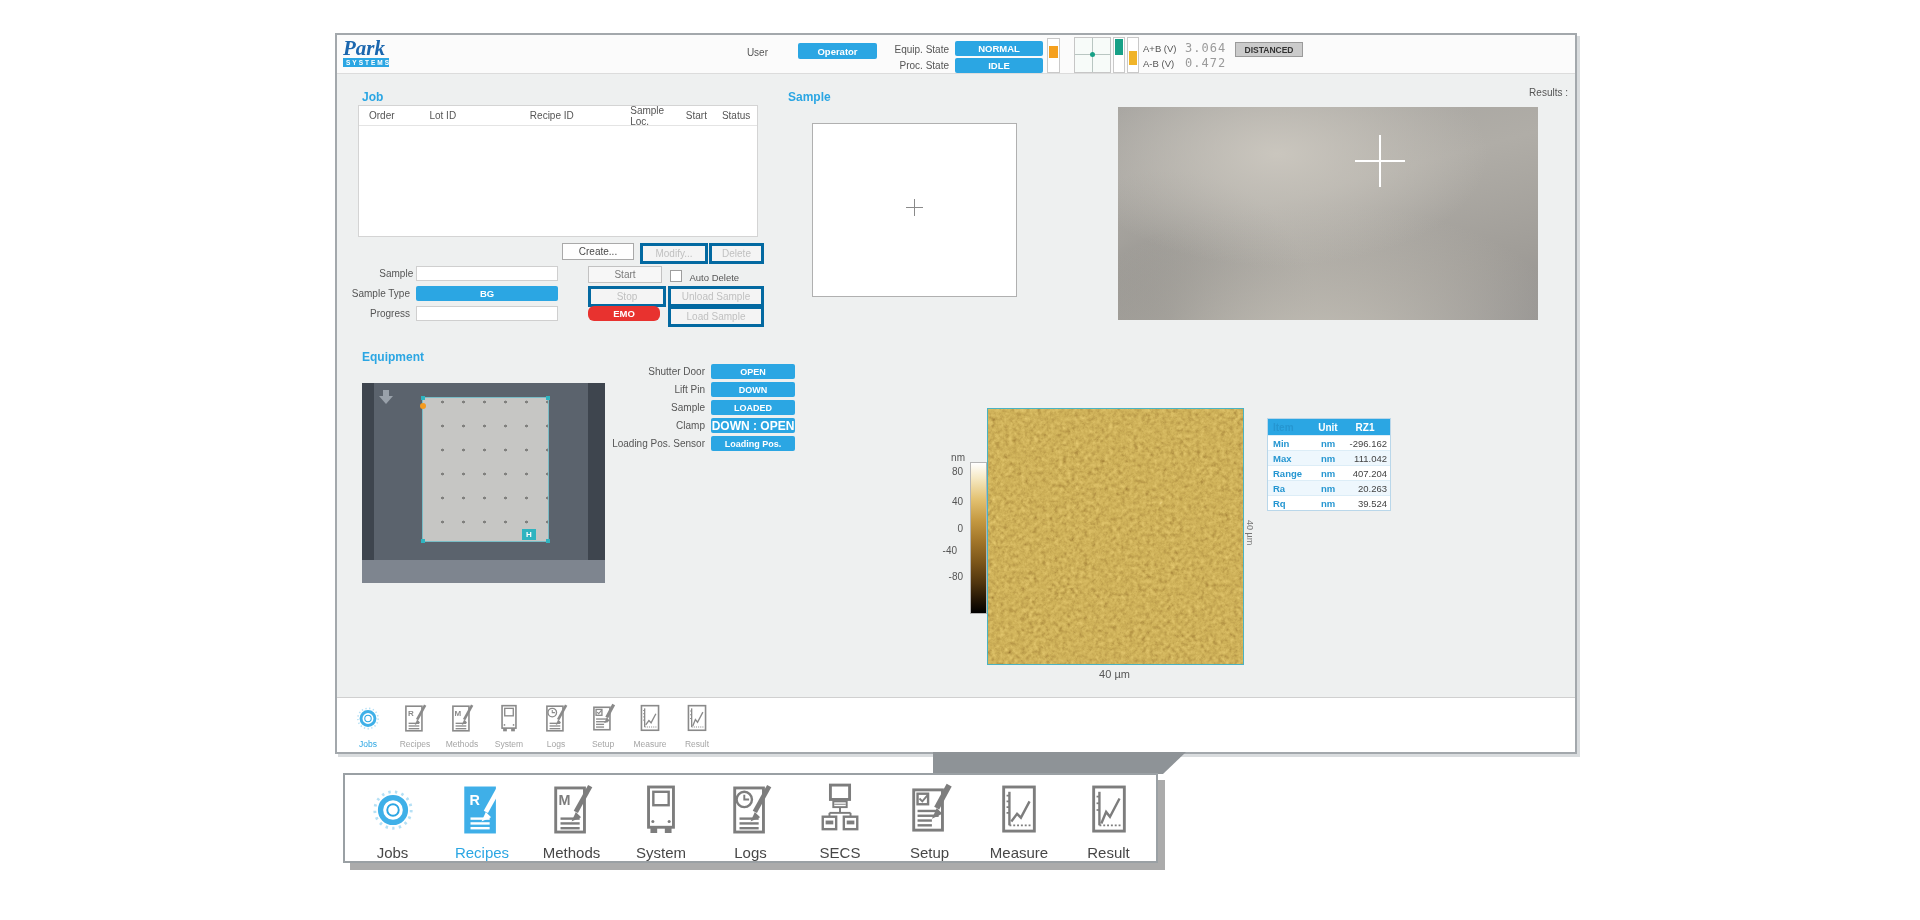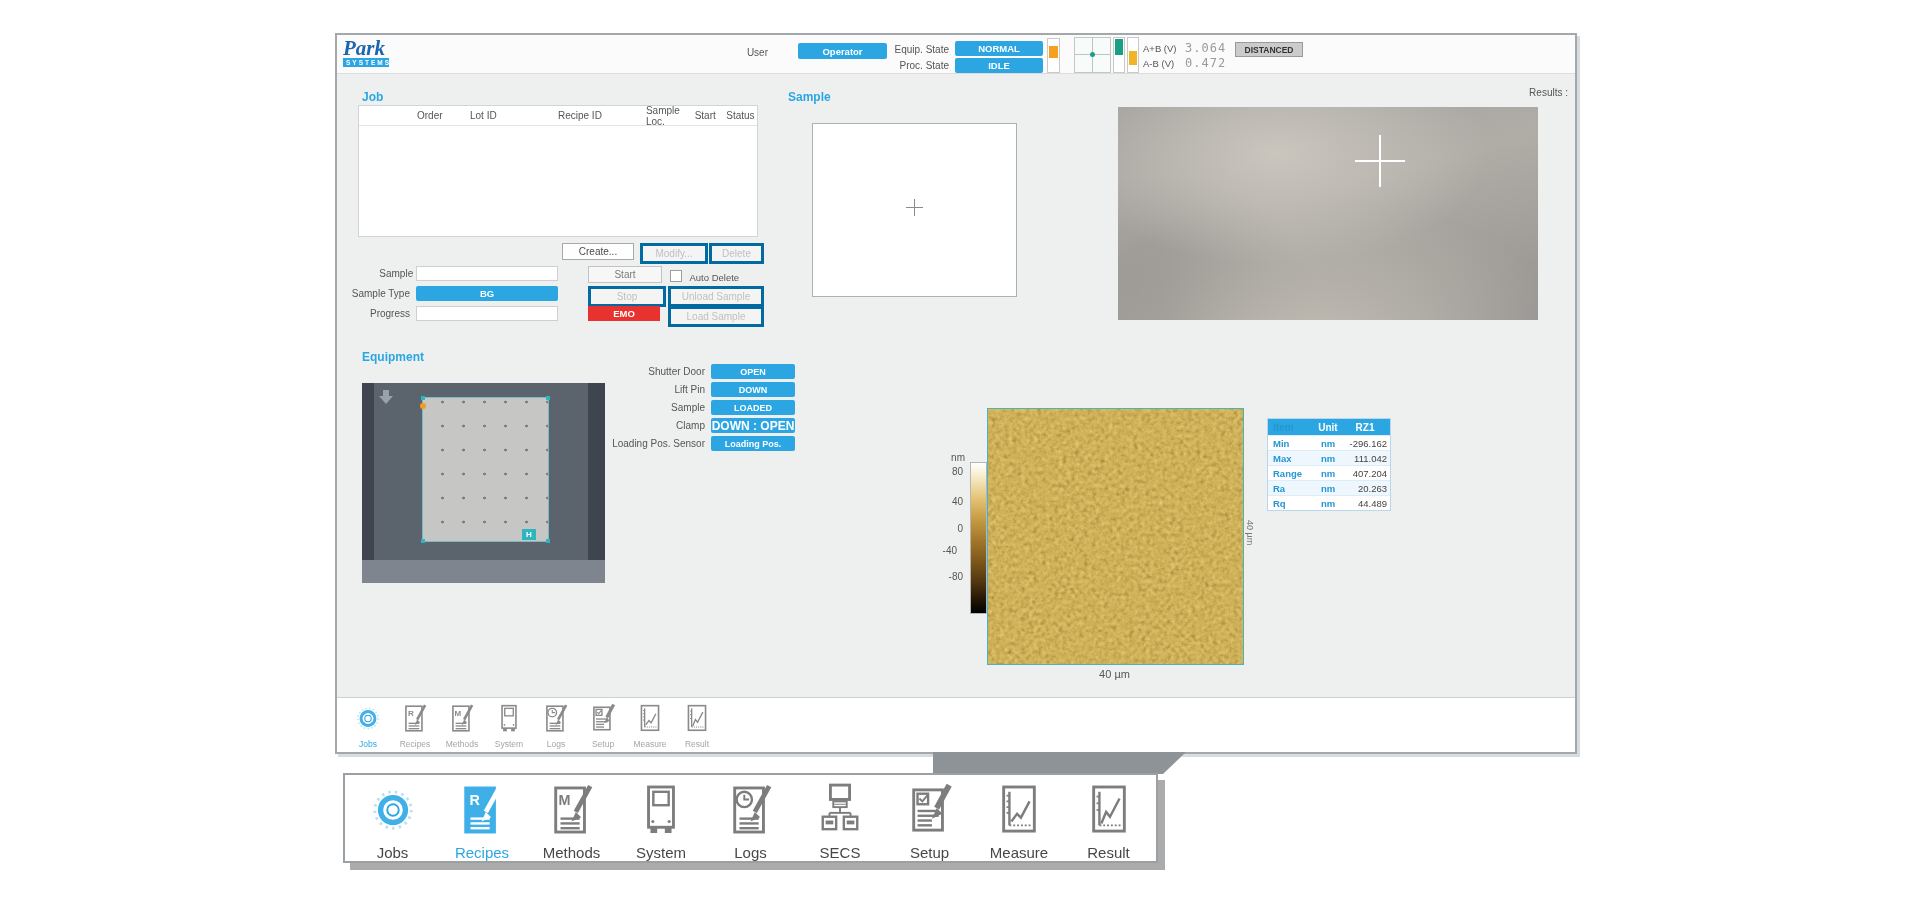--- a/index.html
+++ b/index.html
@@ -8,21 +8,21 @@
   .page{position:absolute;left:0;top:0;width:1920px;height:920px;background:#fff;}
   .window{position:absolute;left:335px;top:33px;width:1238px;height:717px;background:#eef0f0;border:2px solid #a3a8ac;box-shadow:3px 3px 0 #d9dcde;}
   .hdr{position:absolute;left:0;top:0;width:1238px;height:38px;background:#fbfbfb;border-bottom:1px solid #dcdcdc;}
   .logo-park{font-family:"Liberation Serif","DejaVu Serif",serif;font-style:italic;font-weight:bold;font-size:21px;color:#1b66ae;line-height:20px;}
   .logo-sys{background:#2ba6e3;color:#fff;font-size:6.5px;font-weight:bold;letter-spacing:2px;padding:1px 3px;text-align:center;width:40px;}
   .lab{font-size:10px;color:#555;}
   .btn-blue{background:#2ba6e3;color:#fff;font-weight:bold;font-size:9.5px;display:flex;align-items:center;justify-content:center;border-radius:2px;}
   .btn-std{background:#fefefe;border:1px solid #a9a9a9;color:#4a4a4a;font-size:10px;display:flex;align-items:center;justify-content:center;}
   .btn-lt{background:#f7f7f7;border:1px solid #c2c2c2;color:#7a7a7a;font-size:10px;display:flex;align-items:center;justify-content:center;}
   .btn-dis{background:#f4f4f4;border:3px solid #0369a1;color:#c0c0c0;font-size:10px;display:flex;align-items:center;justify-content:center;}
-  .btn-red{background:#e8322f;color:#fff;font-weight:bold;font-size:9.5px;display:flex;align-items:center;justify-content:center;border-radius:0;}
+  .btn-red{background:#e8322f;color:#fff;font-weight:bold;font-size:9.5px;display:flex;align-items:center;justify-content:center;border-radius:6px;}
   .ptitle{font-size:12px;font-weight:bold;color:#2ba6e3;}
   .seg{font-family:"DejaVu Sans Mono",monospace;font-size:12px;color:#9b9b9b;letter-spacing:1px;}
   .vbar{background:#fff;border:1px solid #c9c9c9;}
   .fld{background:#fff;border:1px solid #cfcfcf;font-size:10px;color:#333;padding:0 3px;box-sizing:border-box;}
   .jtable{background:#fff;border:1px solid #d4d4d4;box-sizing:border-box;}
   .jth{display:flex;height:19px;border-bottom:1px solid #e4e4e4;align-items:center;}
   .jth div{font-size:10px;color:#555;}
   .cb{display:inline-block;width:10px;height:10px;background:#fff;border:1px solid #9e9e9e;vertical-align:-1px;}
   .eqimg{background:#5b636d;overflow:hidden;}
   .plate{background:#c6c6c4;border:1px solid #79bcc6;background-image:radial-gradient(circle,#80807e 1.2px,transparent 1.7px);background-size:21px 24px;background-position:9px 16px;}
@@ -161,21 +161,21 @@
 
   <div class="window">
 
     <div class="hdr">
       <div class="abs" style="left:6px;top:3px;">
         <div class="logo-park">Park</div>
         <div class="logo-sys">SYSTEMS</div>
       </div>
 
       <div class="abs lab" style="left:386px;top:12px;width:45px;text-align:right;">User</div>
-      <div class="abs btn-blue" style="left:461px;top:8px;width:89px;height:16px;">Operator</div>
+      <div class="abs btn-blue" style="left:461px;top:8px;width:79px;height:16px;">Operator</div>
 
       <div class="abs lab" style="left:520px;top:9px;width:92px;text-align:right;">Equip. State</div>
       <div class="abs btn-blue" style="left:618px;top:6px;width:88px;height:15px;">NORMAL</div>
       <div class="abs lab" style="left:520px;top:25px;width:92px;text-align:right;">Proc. State</div>
       <div class="abs btn-blue" style="left:618px;top:23px;width:88px;height:15px;">IDLE</div>
 
       <div class="abs vbar" style="left:710px;top:3px;width:11px;height:33px;">
         <div class="abs" style="left:1px;top:7px;width:9px;height:12px;background:#f5a01e;"></div>
       </div>
       <div class="abs crossbox" style="left:737px;top:2px;width:35px;height:34px;">
@@ -193,21 +193,21 @@
       <div class="abs lab" style="left:806px;top:8px;font-size:9.5px;">A+B (V)</div>
       <div class="abs seg" style="left:848px;top:6px;">3.064</div>
       <div class="abs lab" style="left:806px;top:23px;font-size:9.5px;">A-B (V)</div>
       <div class="abs seg" style="left:848px;top:21px;">0.472</div>
       <div class="abs" style="left:898px;top:7px;width:66px;height:13px;background:#cbcbcb;border:1px solid #9a9a9a;color:#333;font-size:8.5px;font-weight:bold;display:flex;align-items:center;justify-content:center;">DISTANCED</div>
     </div>
 
     <div class="abs ptitle" style="left:25px;top:55px;">Job</div>
     <div class="abs jtable" style="left:21px;top:70px;width:400px;height:132px;">
       <div class="jth">
-        <div style="width:62px;padding-left:10px;margin-left:48px;">Order</div>
+        <div style="width:62px;padding-left:10px;">Order</div>
         <div style="width:103px;">Lot ID</div>
         <div style="width:103px;">Recipe ID</div>
         <div style="width:57px;">Sample Loc.</div>
         <div style="width:37px;">Start</div>
         <div style="width:36px;">Status</div>
       </div>
     </div>
     <div class="abs btn-std" style="left:225px;top:208px;width:70px;height:15px;">Create...</div>
     <div class="abs btn-dis" style="left:303px;top:208px;width:62px;height:15px;">Modify...</div>
     <div class="abs btn-dis" style="left:372px;top:208px;width:49px;height:15px;">Delete</div>
@@ -319,21 +319,21 @@
         <div class="c-val">407.204</div>
       </div>
       <div class="drow">
         <div class="c-item">Ra</div>
         <div class="c-unit">nm</div>
         <div class="c-val">20.263</div>
       </div>
       <div class="drow">
         <div class="c-item">Rq</div>
         <div class="c-unit">nm</div>
-        <div class="c-val">44.489</div>
+        <div class="c-val">39.524</div>
       </div>
     </div>
 
     <div class="tb-small">
       <div class="titem">
         <svg width="26" height="31" class="icon-gray2">
             <use href="#i-jobs" xlink:href="#i-jobs"></use>
           </svg>
         <div class="tlabel on">Jobs</div>
       </div>

